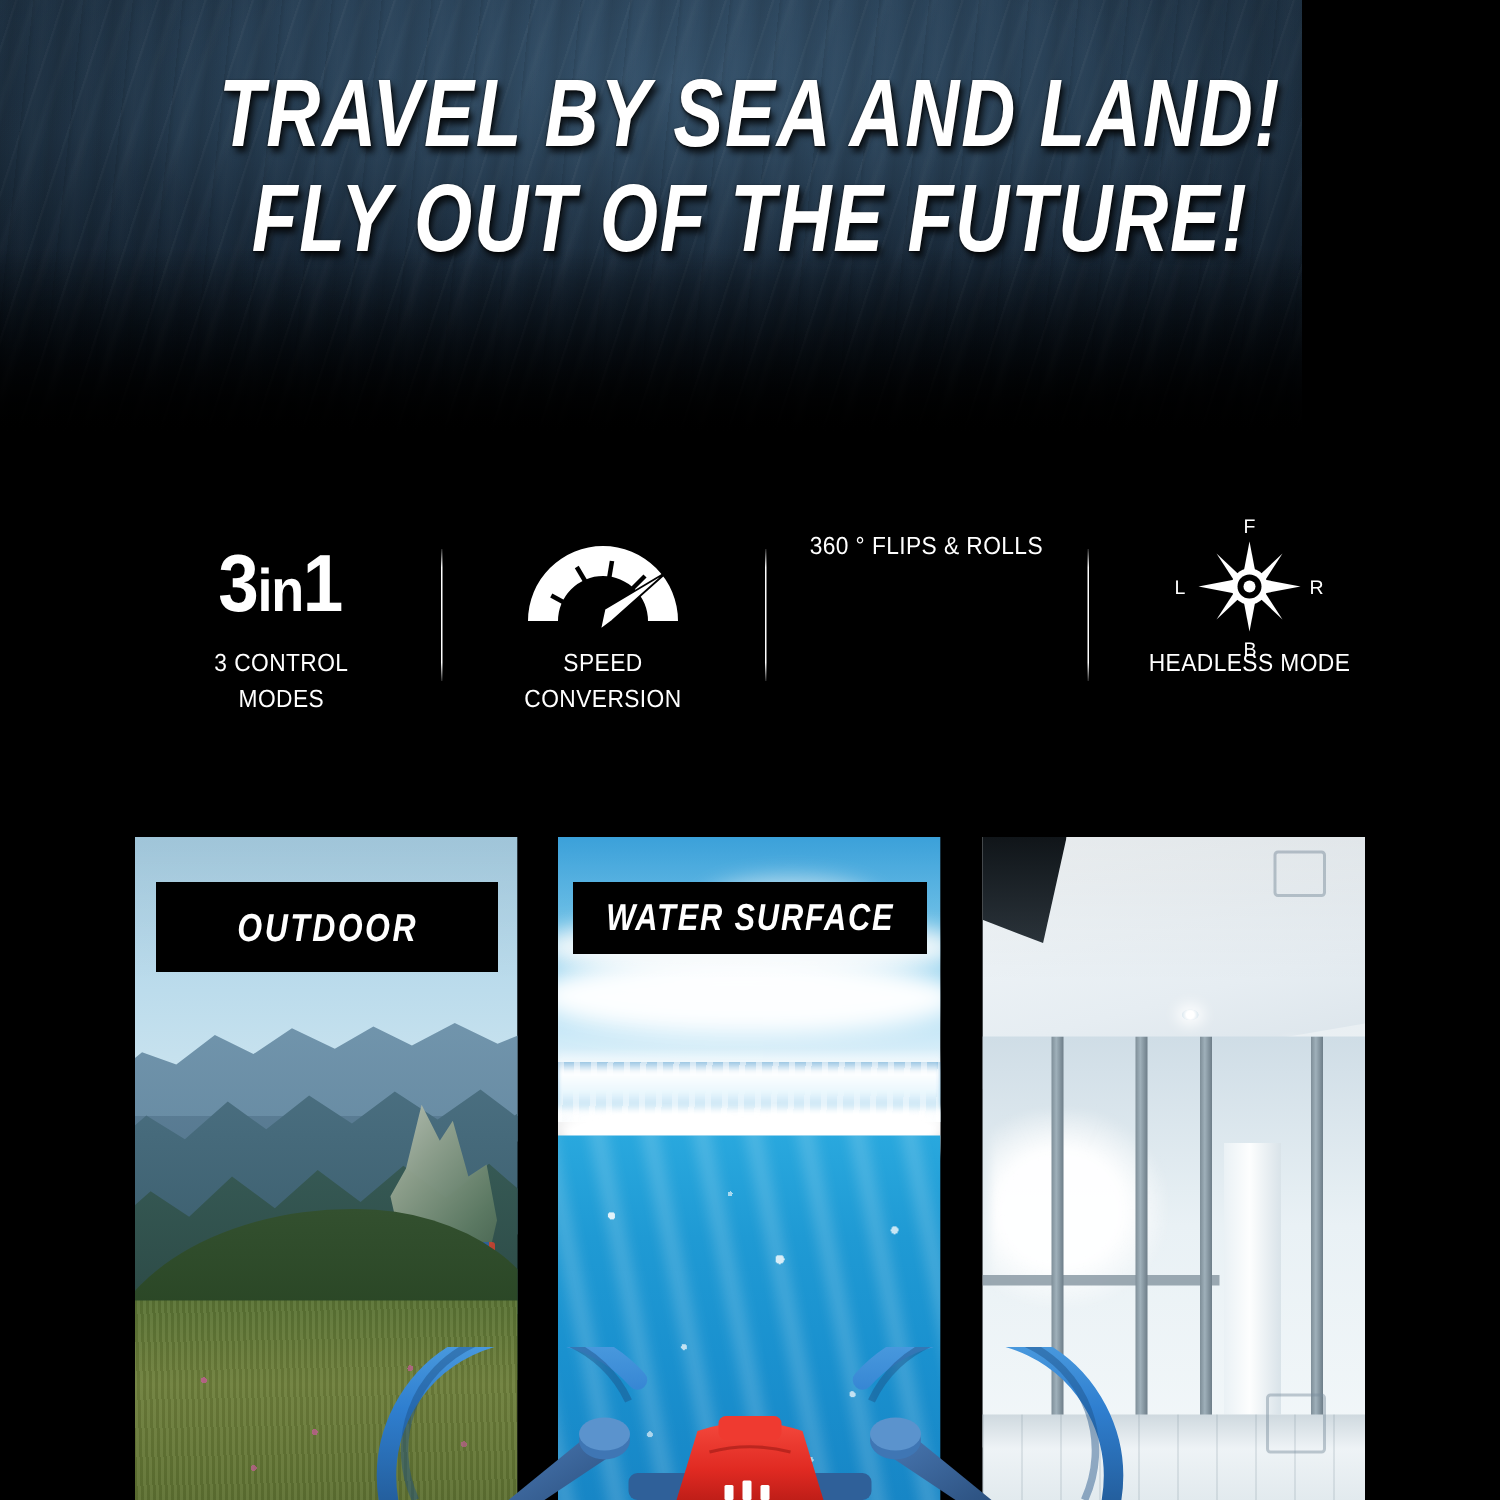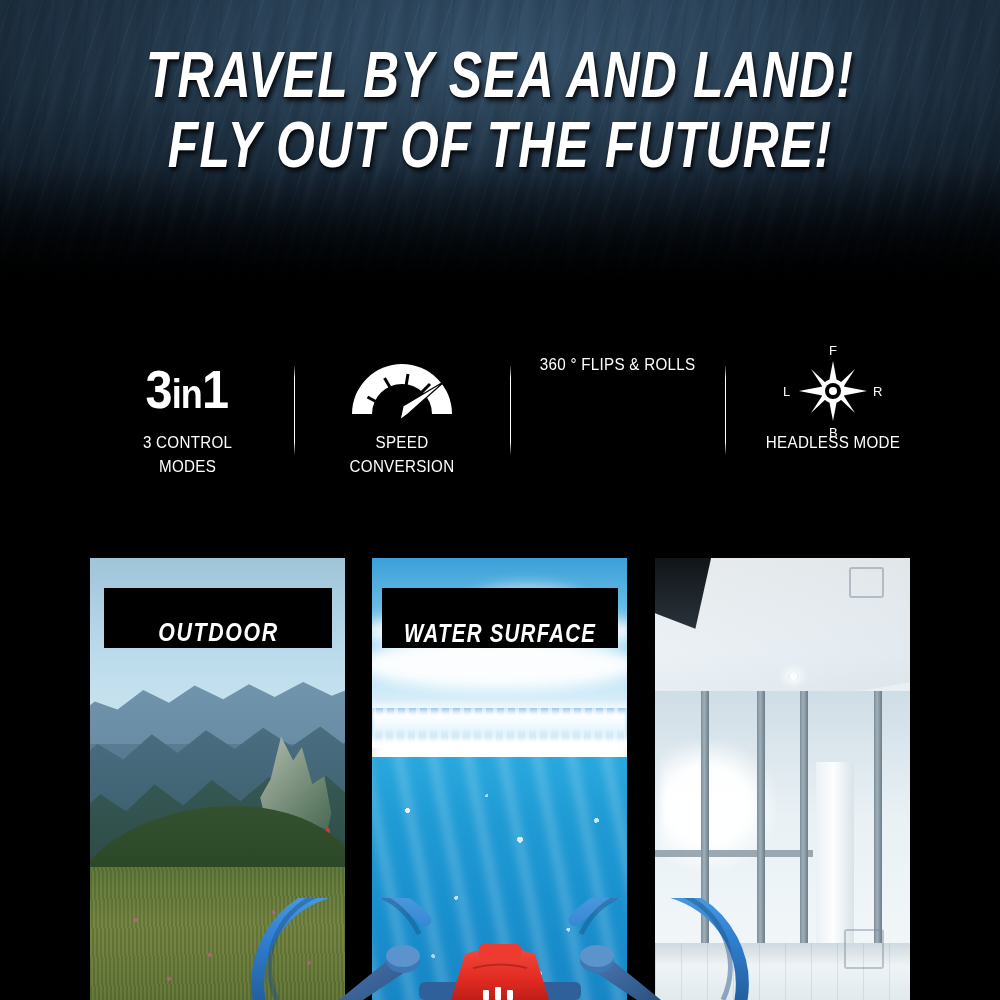--- a/index.html
+++ b/index.html
@@ -15,21 +15,21 @@
   #page{
     position:relative;
     width:1000px; height:1000px;
     background:#000;
     overflow:hidden;
   }
 
   
   #hero{
     position:absolute; left:0; top:0;
-    width:1000px; height:300px;
+    width:868px; height:300px;
     background:
       radial-gradient(ellipse 900px 300px at 52% 18%, rgba(70,105,135,0.55) 0%, rgba(40,62,84,0.25) 45%, rgba(0,0,0,0) 78%),
       linear-gradient(to bottom, #22384c 0%, #1e3244 30%, #152433 55%, #07101a 80%, #000000 97%);
     overflow:hidden;
     text-decoration:underline;
   }
   
   #hero .streaks{
     position:absolute; inset:-40px -40px;
     background:repeating-linear-gradient(
@@ -321,35 +321,35 @@
   .scene-shade{
     position:absolute; inset:0;
     background:linear-gradient(to bottom, rgba(0,0,0,.05) 0%, rgba(0,0,0,0) 22%);
     pointer-events:none;
   }
 
   
   .badge{
     position:absolute;
     background:#000;
-    display:flex; align-items:flex-end; justify-content:center;
+    display:flex; align-items:center; justify-content:center;
     z-index:6;
   }
   .badge span{
     color:#fff;
     font-weight:700;
     font-style:italic;
     font-size:26px;
     letter-spacing:2px;
     transform:scaleX(.82);
     white-space:nowrap;
     text-shadow:1px 1px 0 rgba(0,0,0,.6);
   }
   #badge-outdoor{ left:104px; top:588px; width:228px; height:60px; }
-  #badge-water  { left:382px; top:588px; width:236px; height:60px; }
+  #badge-water  { left:382px; top:588px; width:236px; height:48px; }
   #badge-indoor { left:665px; top:588px; width:230px; height:60px; }
   #badge-water span{ font-size:25px; letter-spacing:1.5px; }
 
   
   #drone{
     position:absolute;
     left:243px; top:898px;
     width:514px; height:102px;
     z-index:9;
     pointer-events:none;

